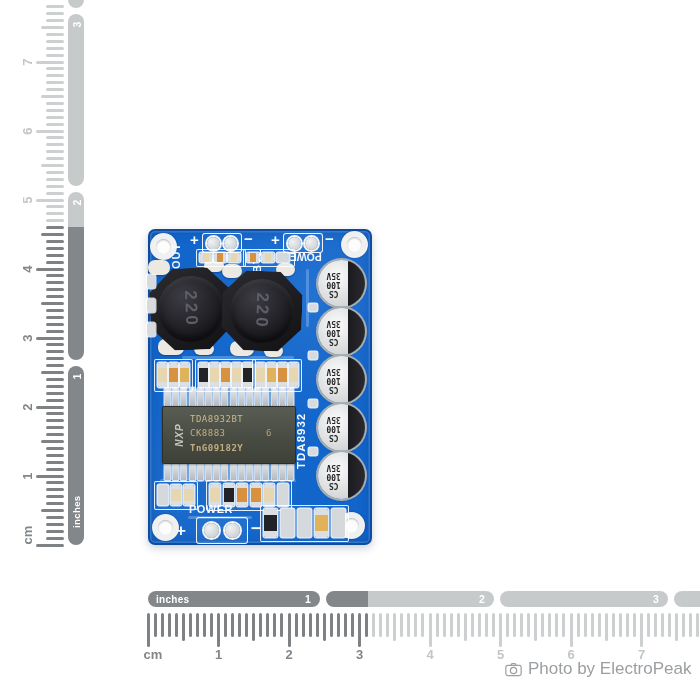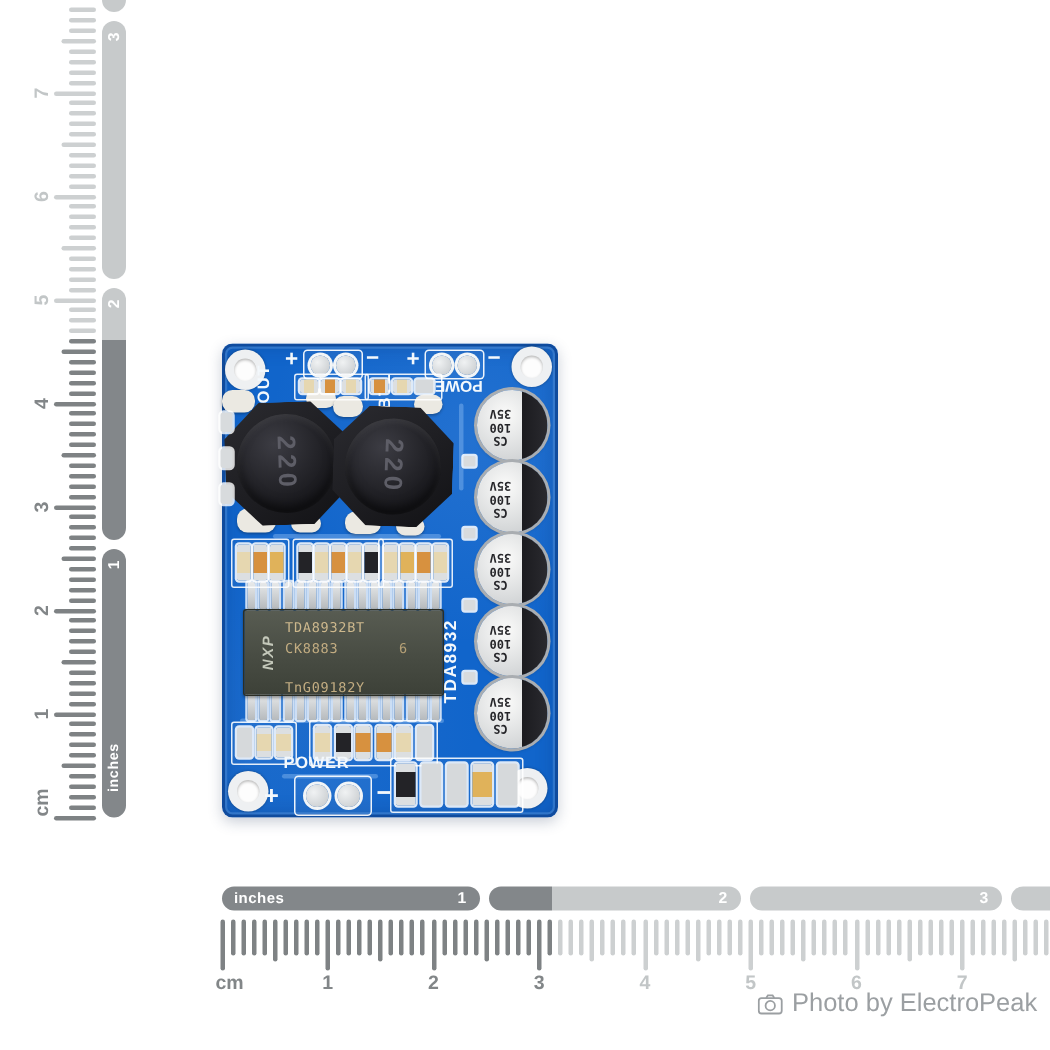--- a/index.html
+++ b/index.html
@@ -352,21 +352,21 @@
       <div class="pin" style="left: 131.8px; top: 159px;"></div>
       <div class="pin" style="left: 131.8px; top: 233px;"></div>
       <div class="pin" style="left: 140px; top: 159px;"></div>
       <div class="pin" style="left: 140px; top: 233px;"></div>
     </div>
   <div class="ic-body">
     <div class="nxp">NXP</div>
     <div class="ic-line" style="left:27px;top:7px;color:#cdb88d;">TDA8932BT</div>
     <div class="ic-line" style="left:27px;top:21px;">CK8883</div>
     <div class="ic-line" style="left:103px;top:21px;color:#b5a076;">6</div>
-    <div class="ic-line" style="left:27px;top:47px;">TnG09182Y</div>
+    <div class="ic-line" style="left:27px;top:36px;font-weight:bold;">TnG09182Y</div>
   </div>
   <div class="silk vtext" style="left:147px;top:130px;height:110px;font-size:11.5px;">TDA8932</div>
 
   <div id="caps">
       <div class="cap" style="left: 170px; top: 31px;">
         <div class="cap-dark"></div>
         <div class="cap-text">
           <div>CS</div>
           <div>100</div>
           <div>35V</div>

